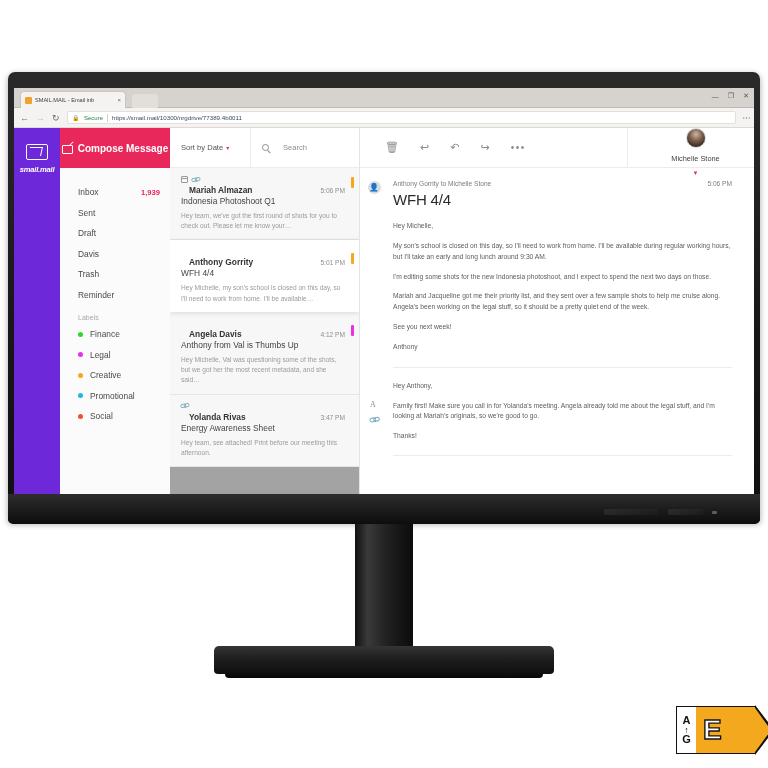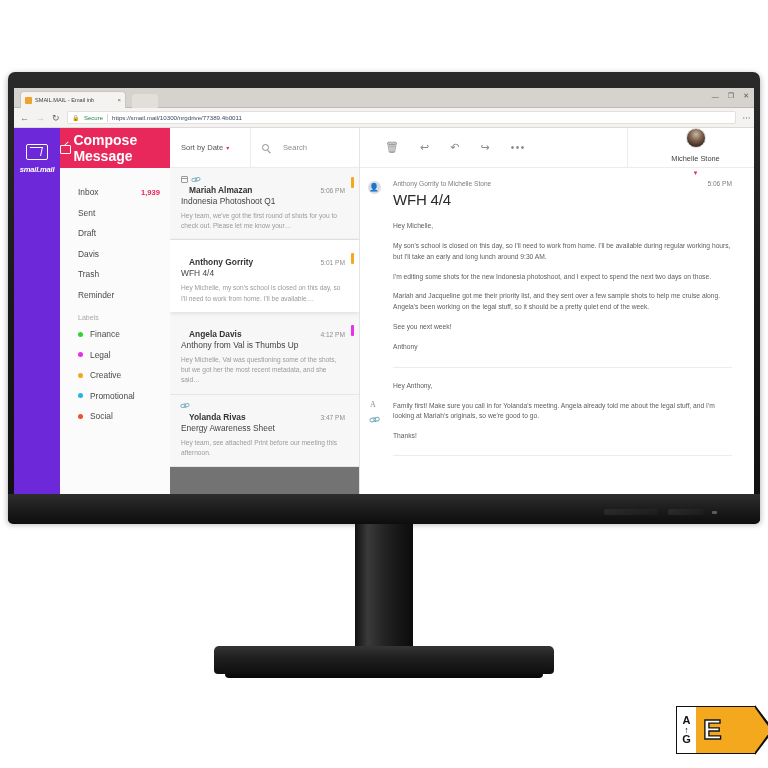--- a/index.html
+++ b/index.html
@@ -129,21 +129,21 @@
   }
   .brand-name {
     margin-top: 5px; color: #fff; font-size: 7.6px; font-style: italic;
     font-weight: bold; letter-spacing: -.2px;
   }
 
   .navcol { width: 110px; flex: 0 0 110px; background: #fbfbfb; display: flex; flex-direction: column; }
   .compose {
     height: 40px; background: #e8275a; color: #fff;
     display: flex; align-items: center; justify-content: center; gap: 5px;
-    font-size: 14px; font-weight: bold;
+    font-size: 10px; font-weight: bold;
   }
   .compose-icon { width: 11px; height: 9px; position: relative; }
   .compose-icon::before {
     content: ""; position: absolute; left: 0; top: 1px; width: 9px; height: 7px;
     border: 1px solid #fff; border-radius: 1px;
   }
   .compose-icon::after {
     content: ""; position: absolute; right: -1px; top: -1px; width: 5px; height: 1px;
     background: #fff; transform: rotate(-45deg);
   }
@@ -151,21 +151,21 @@
   .navitem {
     height: 20.5px; display: flex; align-items: center; justify-content: space-between;
     padding-right: 10px; font-size: 8.4px; color: #4a4a4a;
   }
   .navitem .count { color: #e8275a; font-size: 7.6px; font-weight: bold; }
   .labels-hd { margin: 9px 0 3px; font-size: 7px; color: #a9a9a9; }
   .labelitem { height: 20.5px; display: flex; align-items: center; gap: 7px; font-size: 8.4px; color: #4a4a4a; }
   .dot { width: 5px; height: 5px; border-radius: 50%; flex: 0 0 auto; }
 
   
-  .listcol { width: 190px; flex: 0 0 190px; background: #737373; display: flex; flex-direction: column; border-right: 1px solid #e4e4e4; }
+  .listcol { width: 190px; flex: 0 0 190px; background: #a3a3a3; display: flex; flex-direction: column; border-right: 1px solid #e4e4e4; }
   .listtools { height: 40px; background: #fff; display: flex; align-items: center; border-bottom: 1px solid #ececec; }
   .sortbtn { width: 80px; padding-left: 11px; font-size: 7.6px; color: #545454; display: flex; align-items: center; gap: 3px; }
   .caret { font-size: 6px; color: #e8275a; }
   .searchbox { flex: 1 1 auto; height: 40px; border-left: 1px solid #ececec; display: flex; align-items: center; gap: 14px; padding-left: 11px; }
   .mag { width: 7px; height: 7px; border: 1.1px solid #8d8d8d; border-radius: 50%; position: relative; flex: 0 0 auto; }
   .mag::after { content: ""; position: absolute; right: -2.5px; bottom: -2px; width: 3.5px; height: 1.1px; background: #8d8d8d; transform: rotate(45deg); }
   .search-ph { font-size: 7.6px; color: #8d8d8d; }
 
   .msglist { flex: 1 1 auto; overflow: hidden; }
   .msg { position: relative; padding: 7px 14px 8px 11px; border-bottom: 1px solid #e6e6e6; background: #f7f7f7; }

